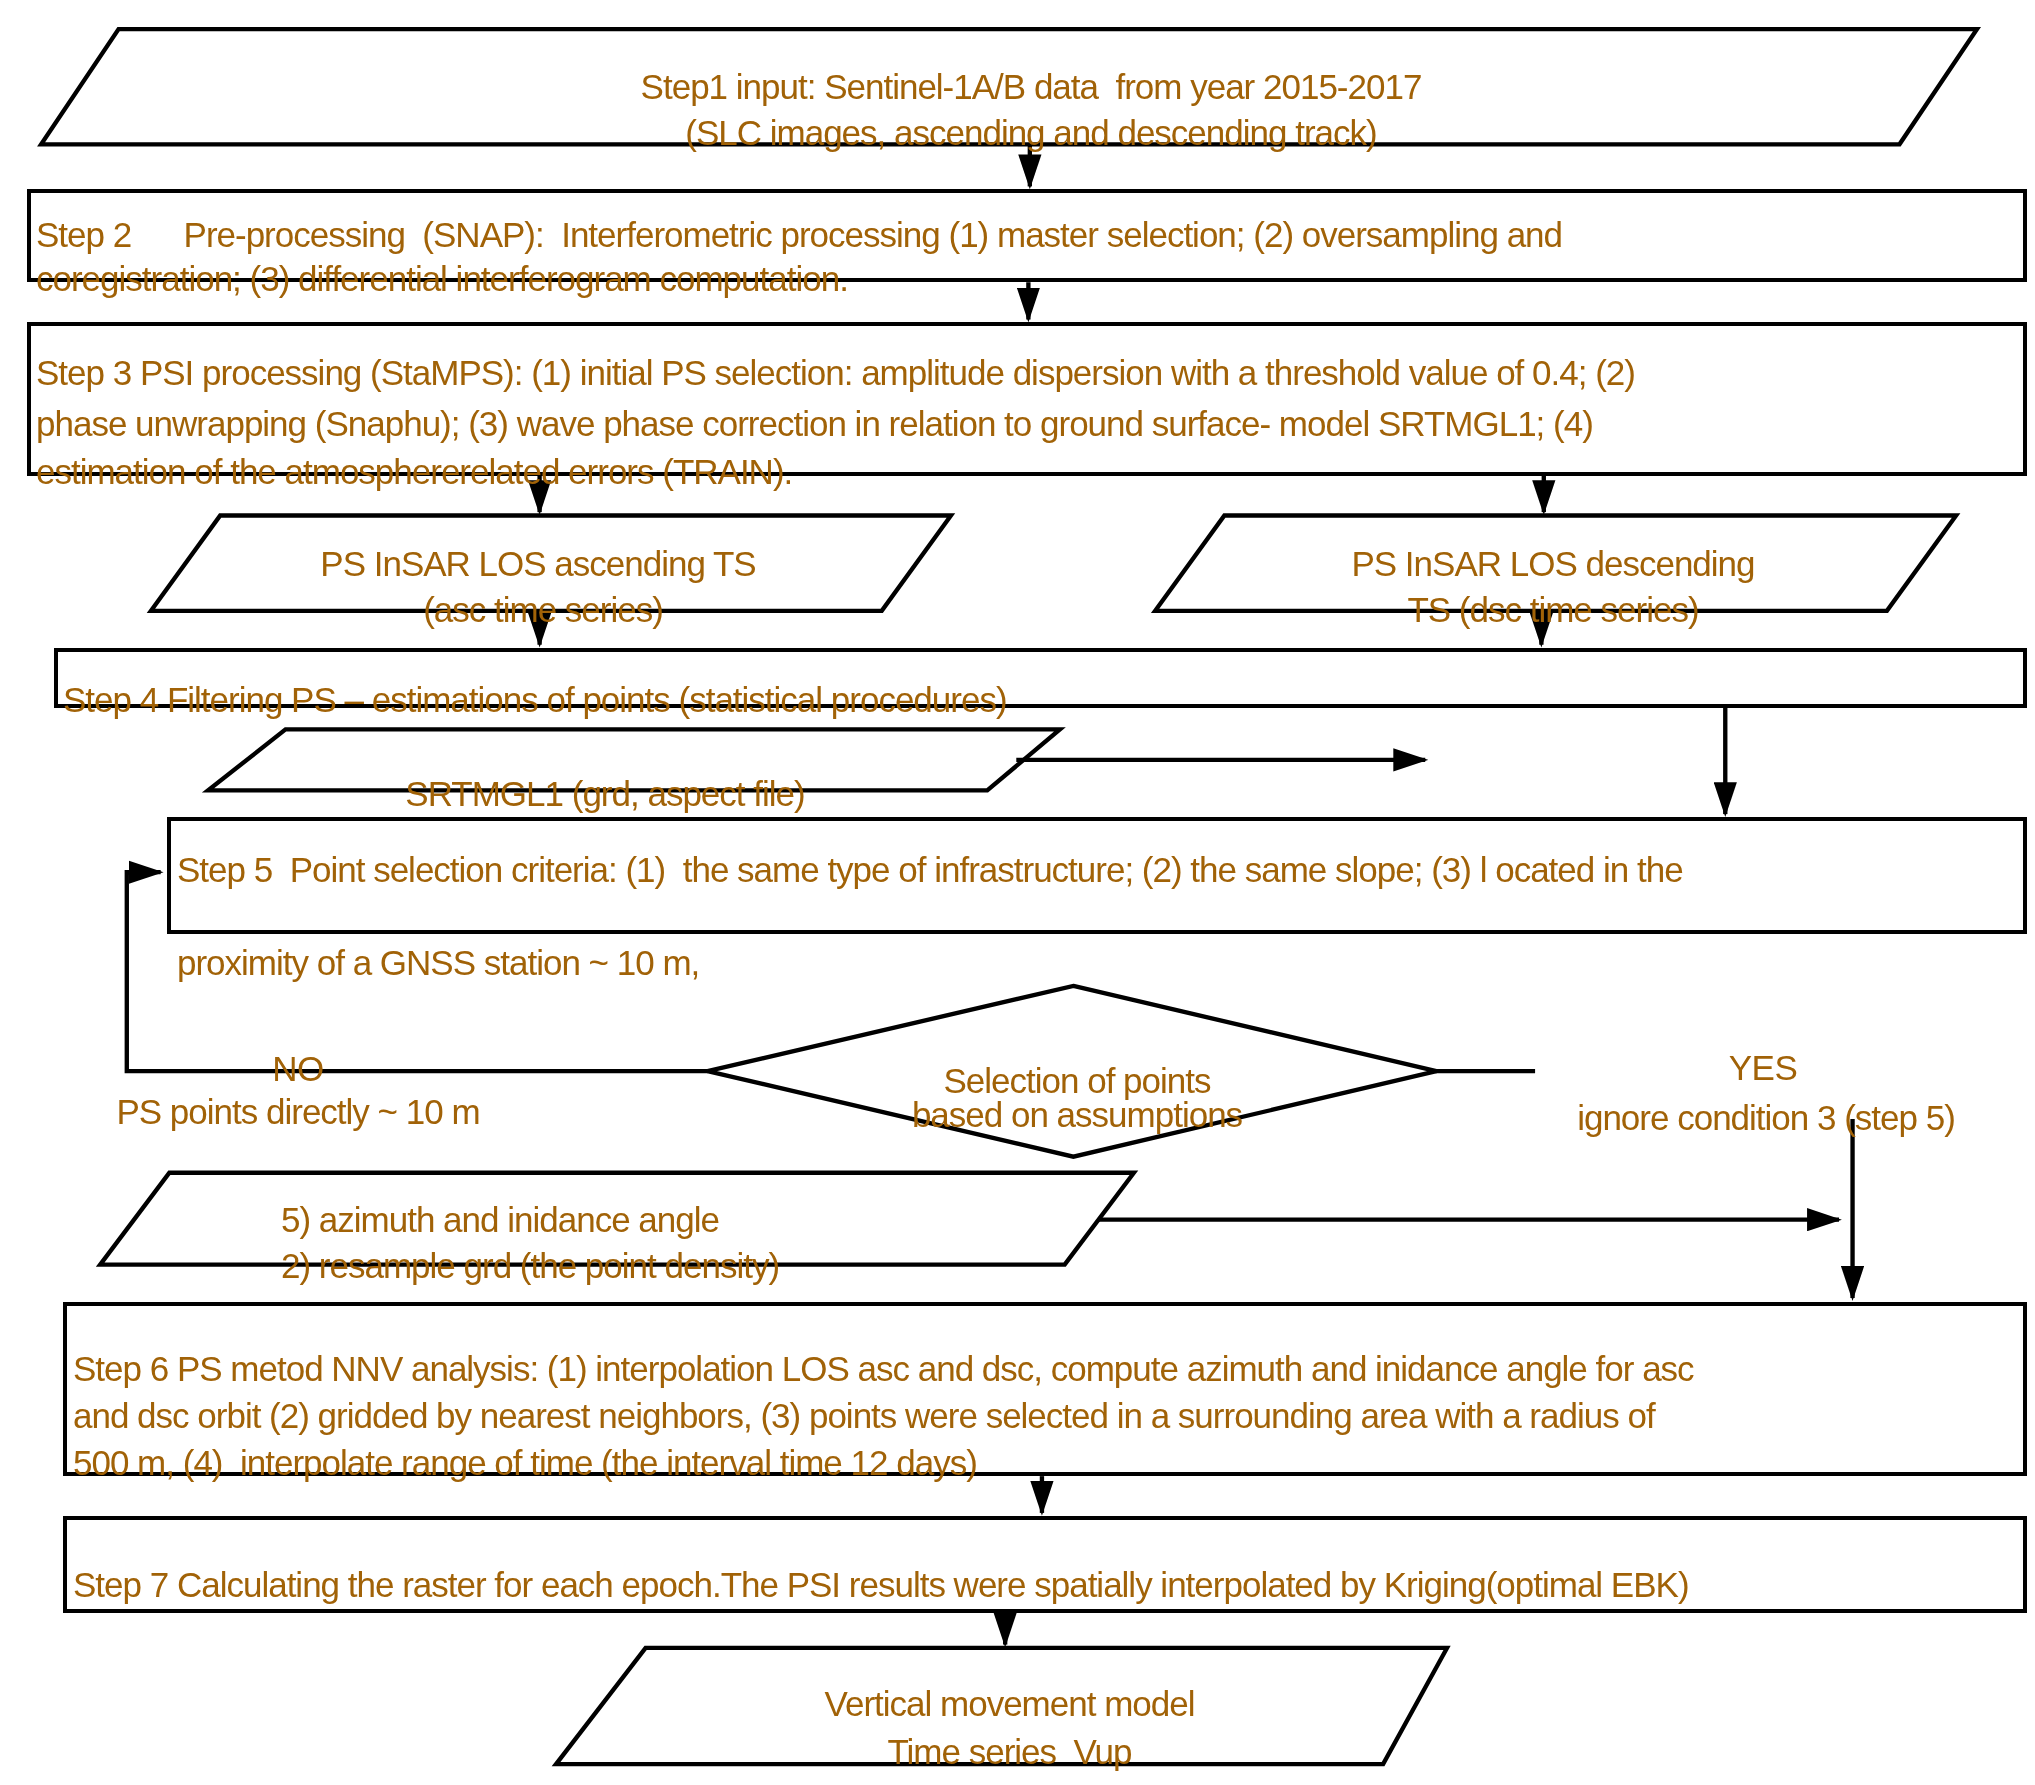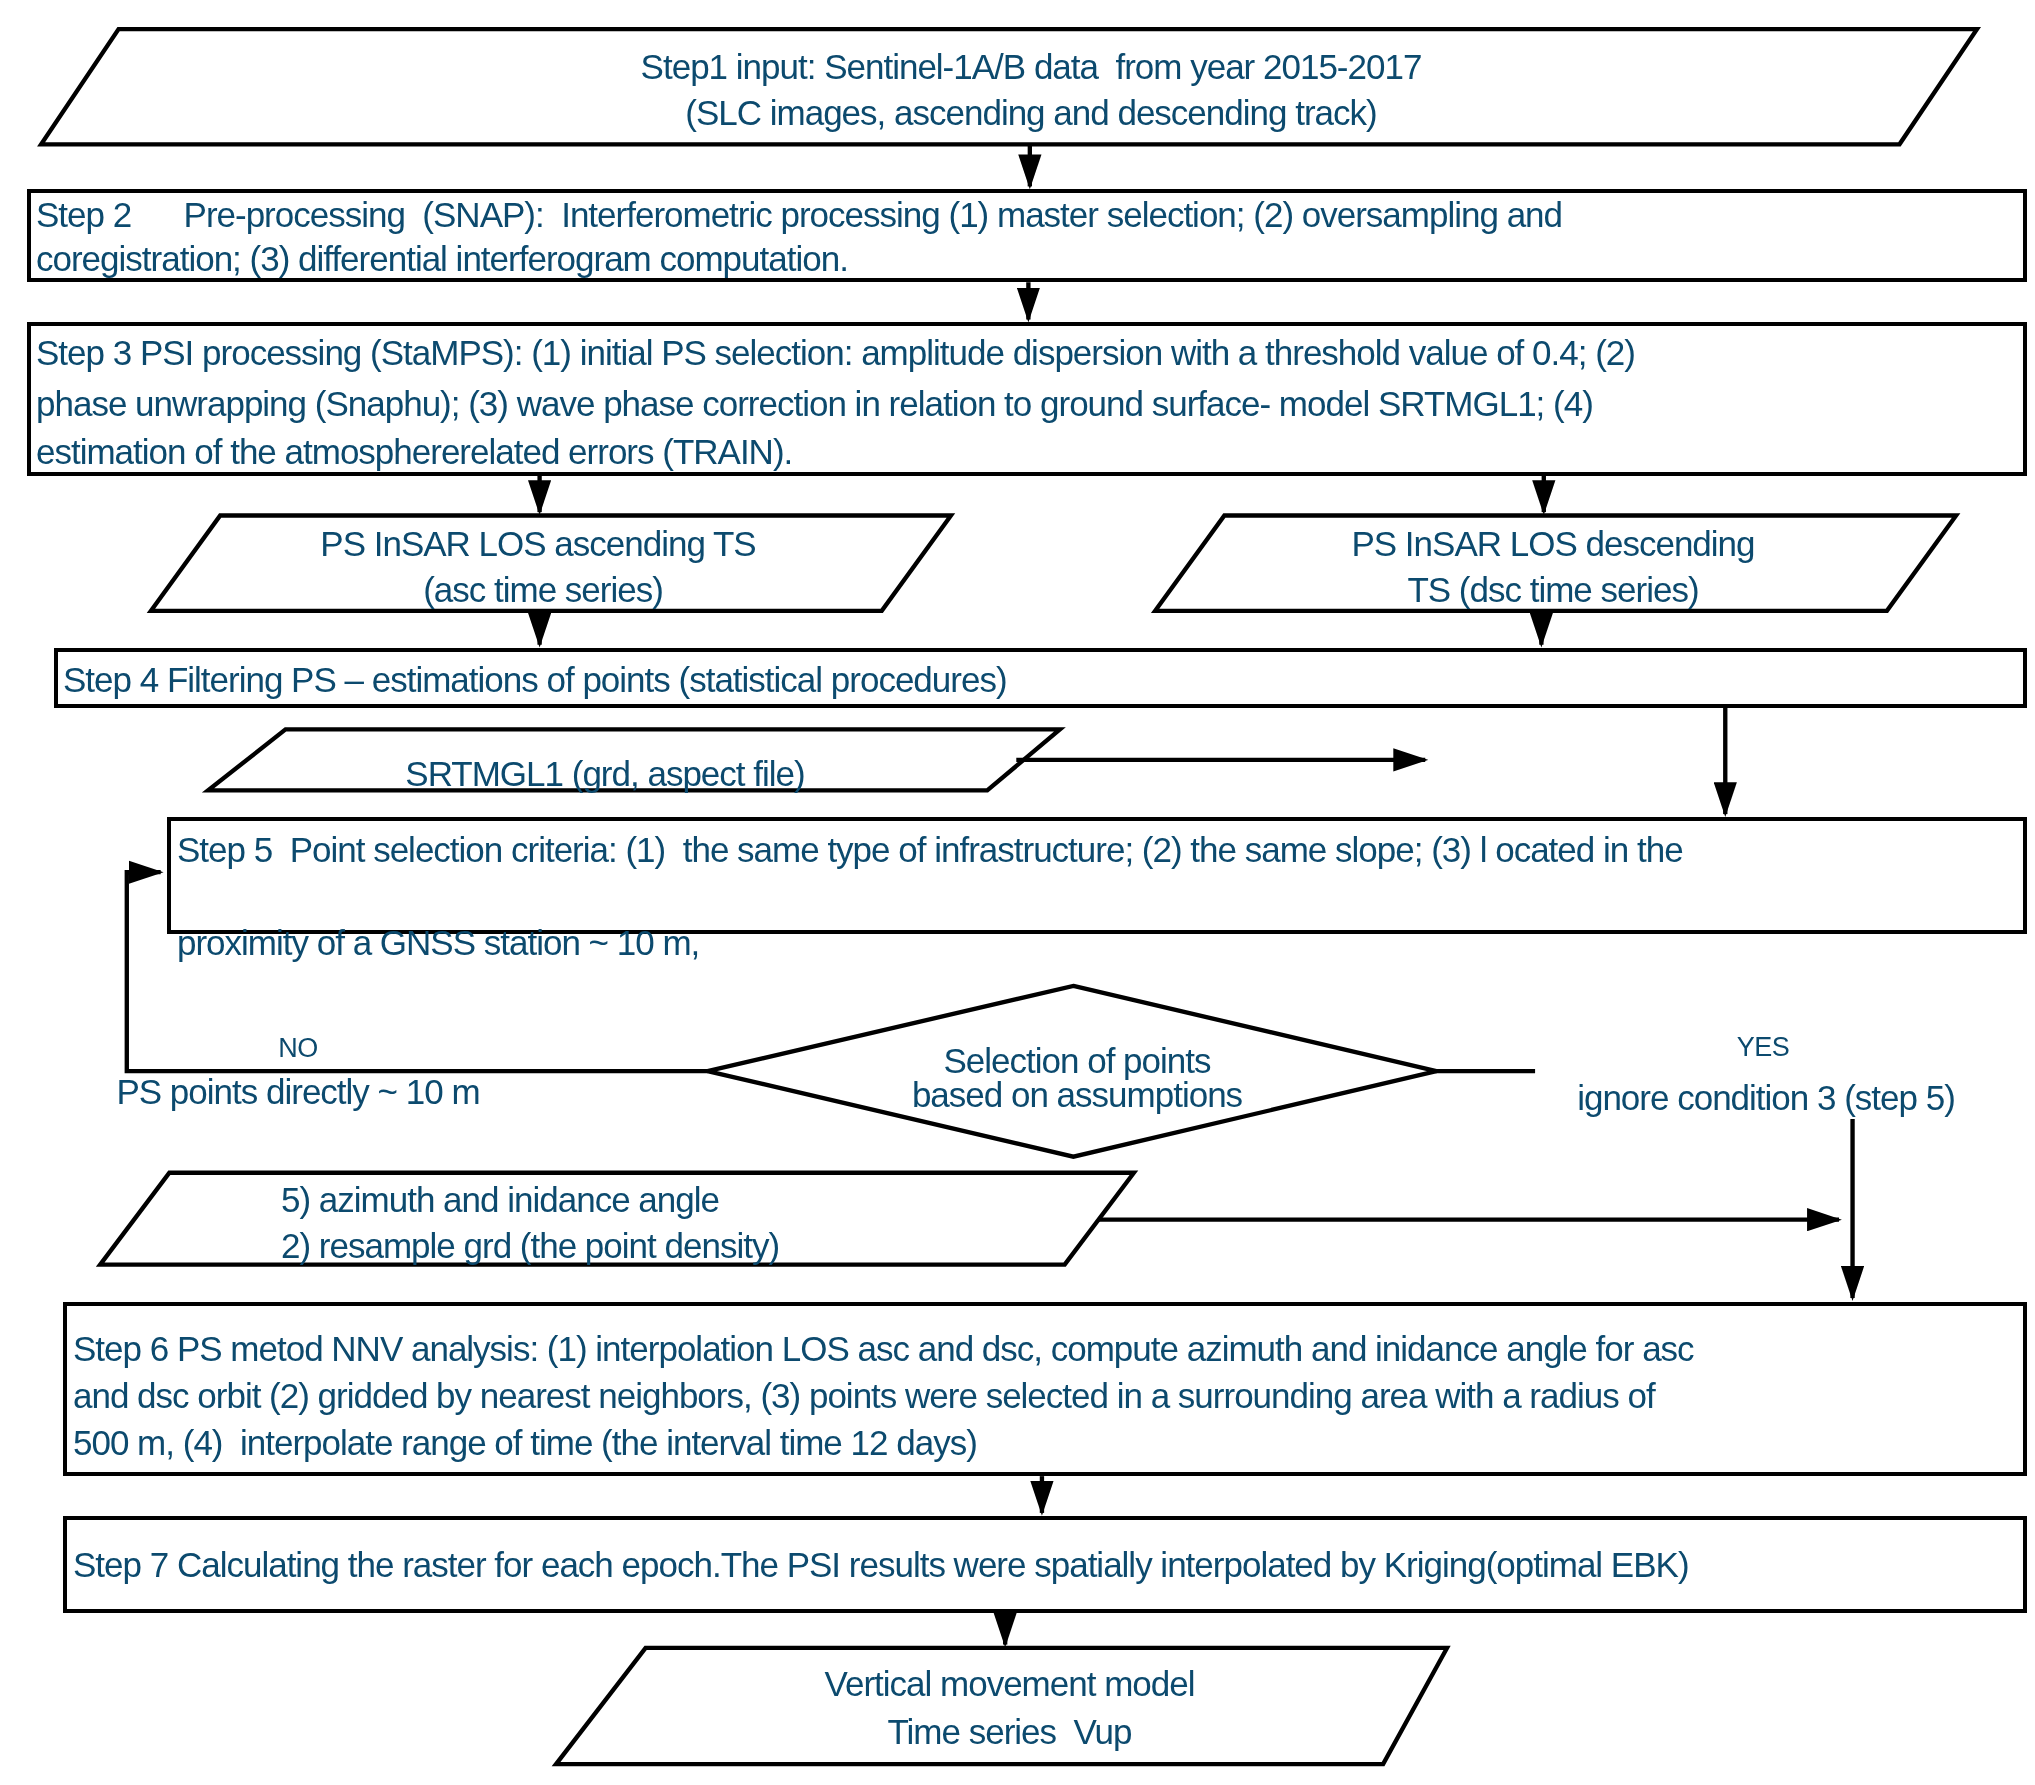--- a/index.html
+++ b/index.html
@@ -4,24 +4,24 @@
 <style>
   html,body{margin:0;padding:0;background:#ffffff;}
   #canvas{
     position:relative;width:2035px;height:1785px;background:#ffffff;
     font-family:"Liberation Sans",sans-serif;color:#000;overflow:hidden;
   }
   .box{position:absolute;border:4.8px solid #000;box-sizing:border-box;background:#fff;}
   .lay{position:absolute;left:0;top:0;}
   .txt{
     position:absolute;font-size:35px;line-height:39px;letter-spacing:-1px;
-    white-space:pre;color:#0c4a6e;
+    white-space:pre;color:#a16207;margin-top:20px;
   }
   .center{text-align:center;}
-  .small{font-size:27px;line-height:31px;letter-spacing:-0.5px;}
+  .small{font-size:35px;line-height:31px;letter-spacing:-0.5px;}
 </style>
 </head>
 <body>
 
 <div id="canvas">
 
   <div class="box" style="left:27px;top:189px;width:2000px;height:93px"></div>
   <div class="box" style="left:27px;top:322px;width:2000px;height:154px"></div>
   <div class="box" style="left:54px;top:648px;width:1973px;height:60px"></div>
   <div class="box" style="left:167px;top:817px;width:1860px;height:117px"></div>

